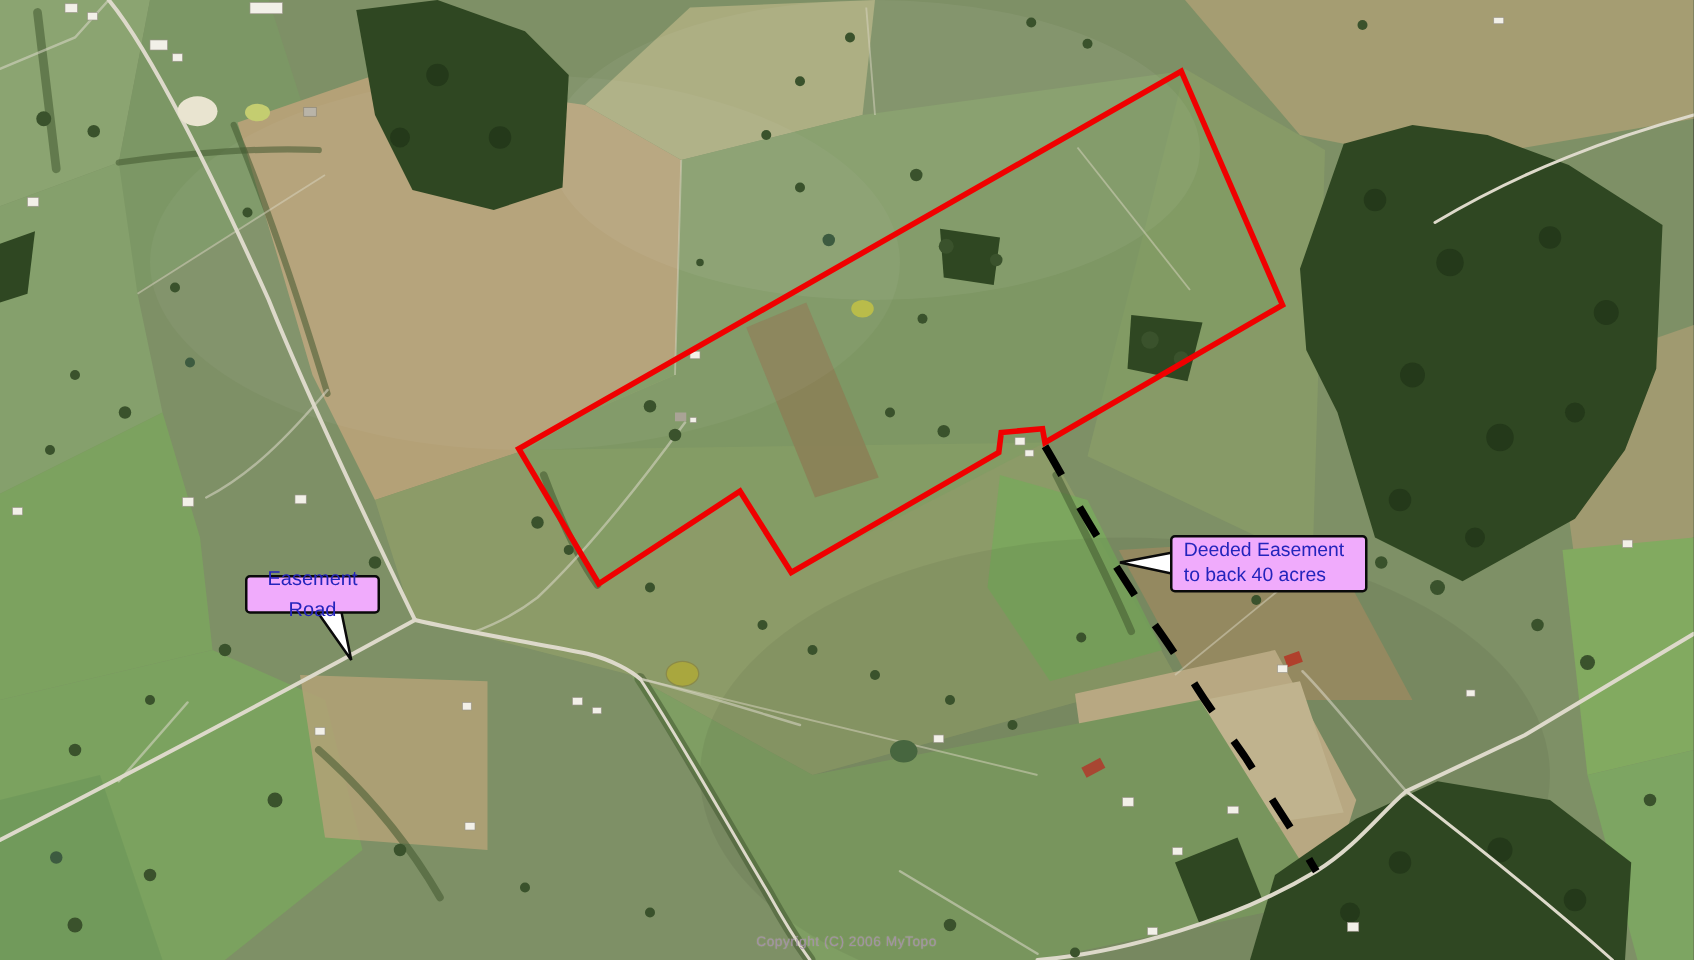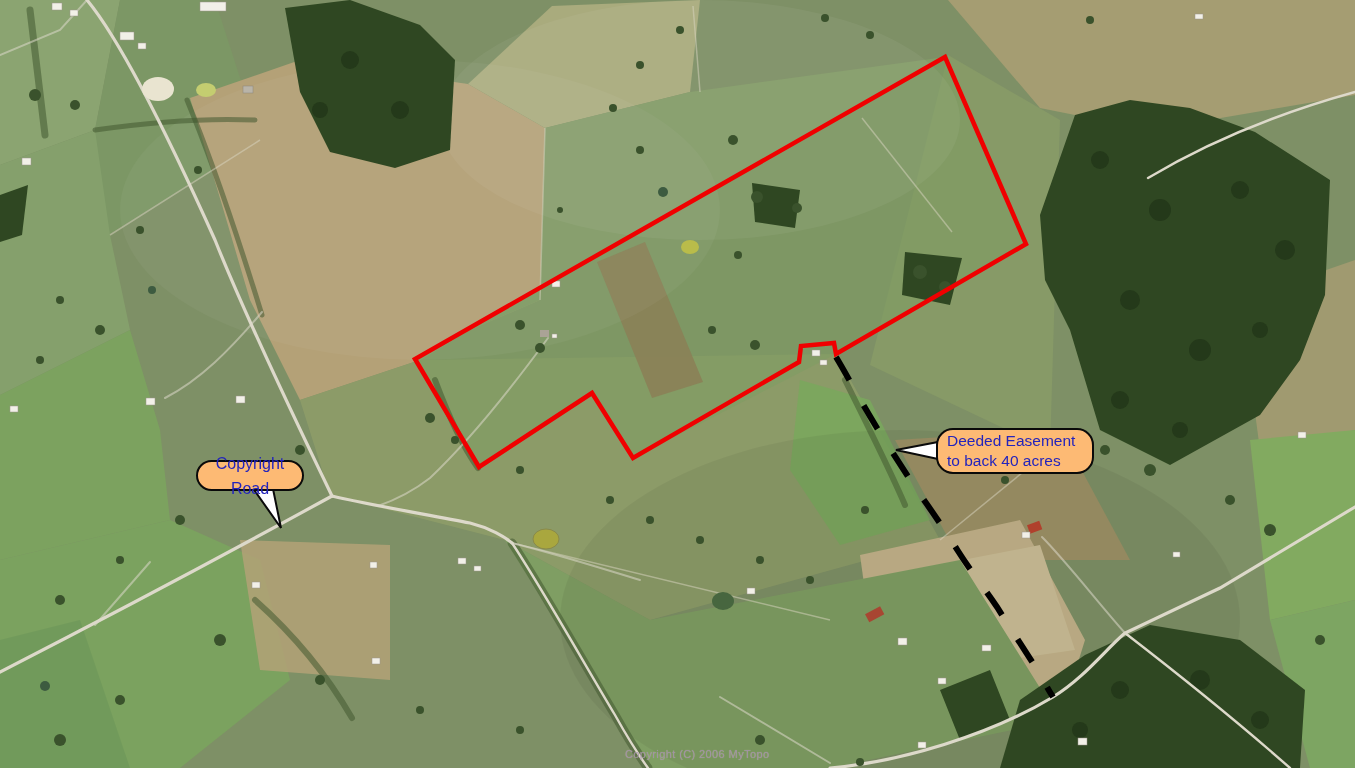--- a/index.html
+++ b/index.html
@@ -2,41 +2,40 @@
 <html style="--boundary-color: #f00000; --easement-color: #000000; --callout-text: #2424bc;"><head>
 <meta charset="utf-8">
 <style>
   html,body{margin:0;padding:0;background:#222;}
   .map-viewport{
     position:relative;width:1355px;height:768px;overflow:hidden;
     font-family:"Liberation Sans",sans-serif;
   }
   .map-viewport svg{position:absolute;left:0;top:0;}
   .callout{
-    position:absolute;background:#fdba74;border:2px solid #0a0a0a;
+    position:absolute;background:#f0abfc;border:2px solid #0a0a0a;
     color:var(--callout-text,#2424bc);
-    border-radius:17px;z-index:5;
+    border-radius:4px;z-index:5;
     display:flex;flex-direction:column;justify-content:center;
   }
   .callout.billings{
     left:196px;top:460px;width:104px;height:27px;
     font-size:16px;text-align:center;line-height:25px;
   }
   .callout.easement{
     left:936px;top:428px;width:158px;height:46px;
     font-size:15.5px;line-height:20px;padding-left:9px;box-sizing:border-box;
   }
   .boundary{fill:none;stroke:var(--boundary-color,#f00000);stroke-width:4.5;stroke-linejoin:miter;}
   .easement-line{fill:none;stroke:var(--easement-color,#000);stroke-width:6;stroke-dasharray:27 29;stroke-linecap:butt;}
   .tail{fill:#ffffff;stroke:#0a0a0a;stroke-width:2;}
   .copyright{
     position:absolute;left:605px;top:748px;width:160px;z-index:4;
     font-size:11px;letter-spacing:.4px;color:rgba(160,140,170,.85);
     text-shadow:0 0 1px rgba(230,220,180,.5);
-    margin-left:20px;
   }
   .road{fill:none;stroke:#ddd9ca;stroke-linecap:round;}
   .road.w3{stroke-width:3.2;}
   .road.w2{stroke-width:2.4;}
   .road.faint{stroke-width:2;opacity:.55;}
   .hedge{fill:none;stroke:#41582f;stroke-linecap:round;opacity:.55;}
   .fence{fill:none;stroke:#d9d6c2;stroke-width:1.5;opacity:.5;}
   .bld{fill:#f2f0e8;stroke:#9a958a;stroke-width:.5;}
 </style>
 </head>
@@ -252,21 +251,21 @@
     <rect class="bld" x="1195" y="14" width="8" height="5"></rect>
   </g>
 
   <path class="easement-line" d="M836,357 C847,375 858,397 877,428 C892,452 905,472 918,492 C930,508 946,532 958,551 C970,570 984,588 997,607 C1009,626 1022,646 1036,668 C1042,678 1048,689 1053,697"></path>
   <polygon class="boundary" points="945,57 1026,244 836,354 834,343 801,346 799,362 633,458 592,393 479,467 415,359"></polygon>
   <polygon class="tail" points="250,484 272,484 281,528"></polygon>
   <polygon class="tail" points="938,442 938,459 896,450"></polygon>
 </svg>
 
   <div class="callout billings">
-    <span>Copyright Road</span>
+    <span>Easement Road</span>
   </div>
 
   <div class="callout easement">
     <span>Deeded Easement</span>
     <span>to back 40 acres</span>
   </div>
 
   <div class="copyright">Copyright (C) 2006 MyTopo</div>
 
 </div>

